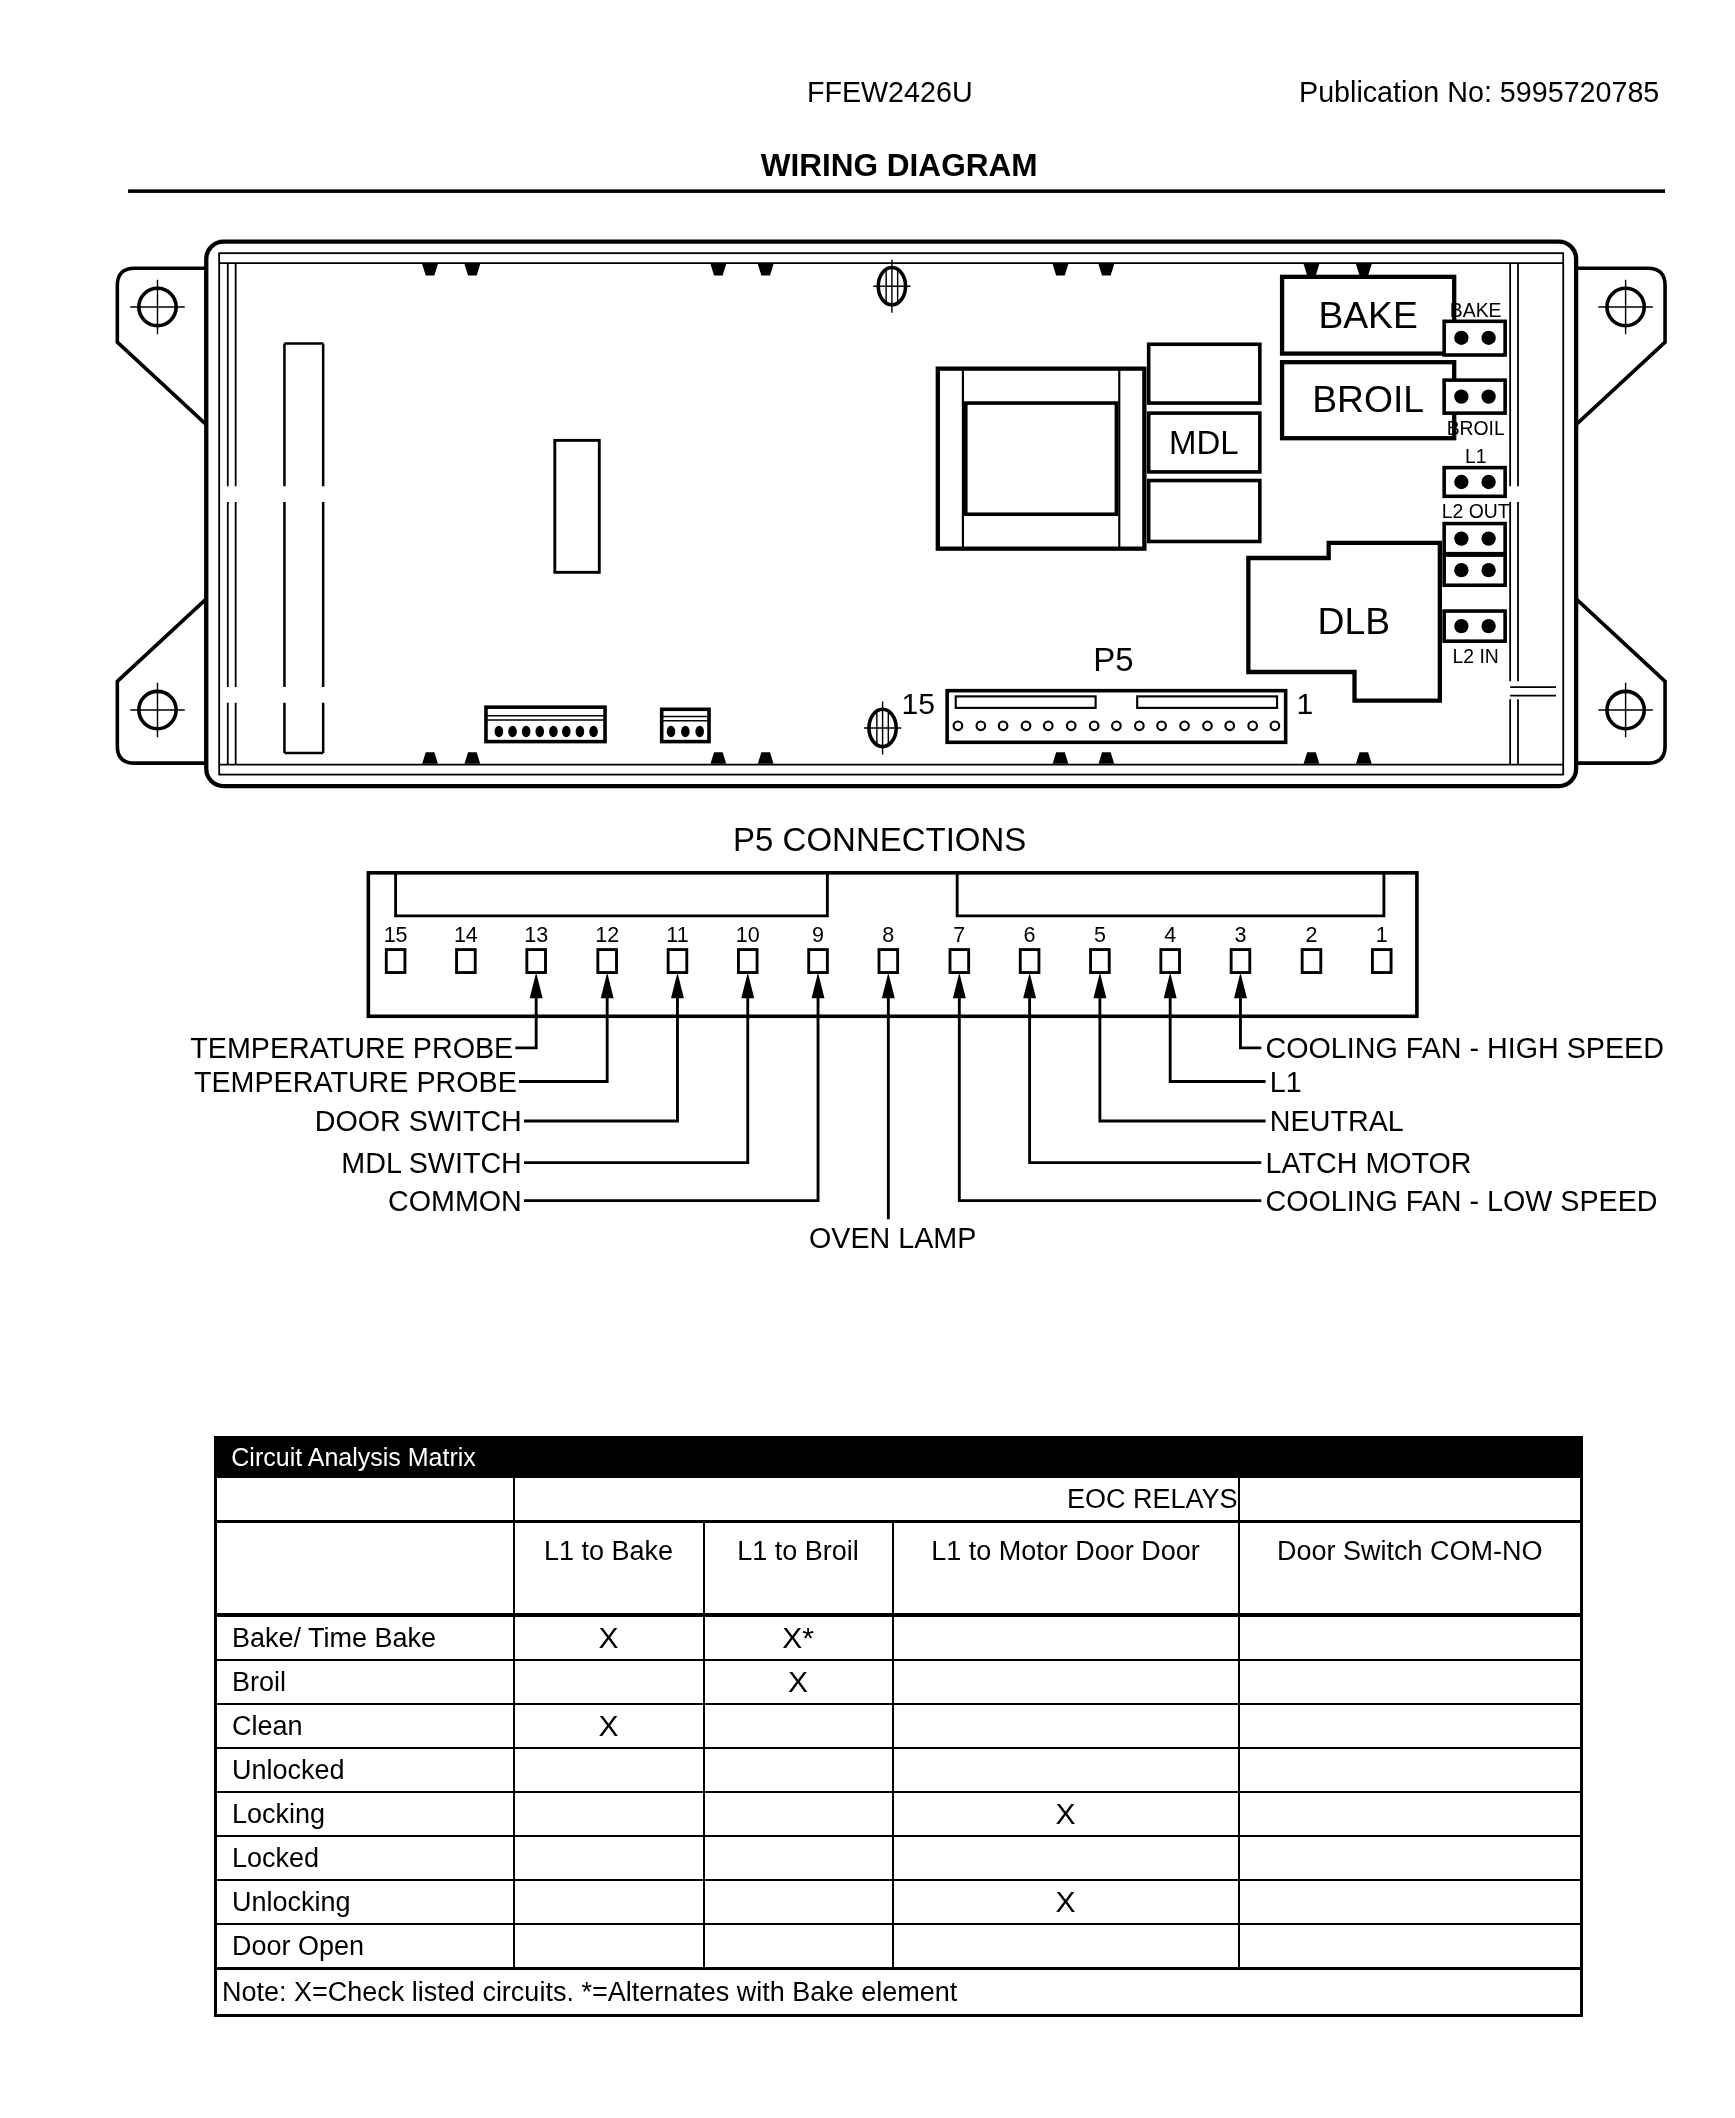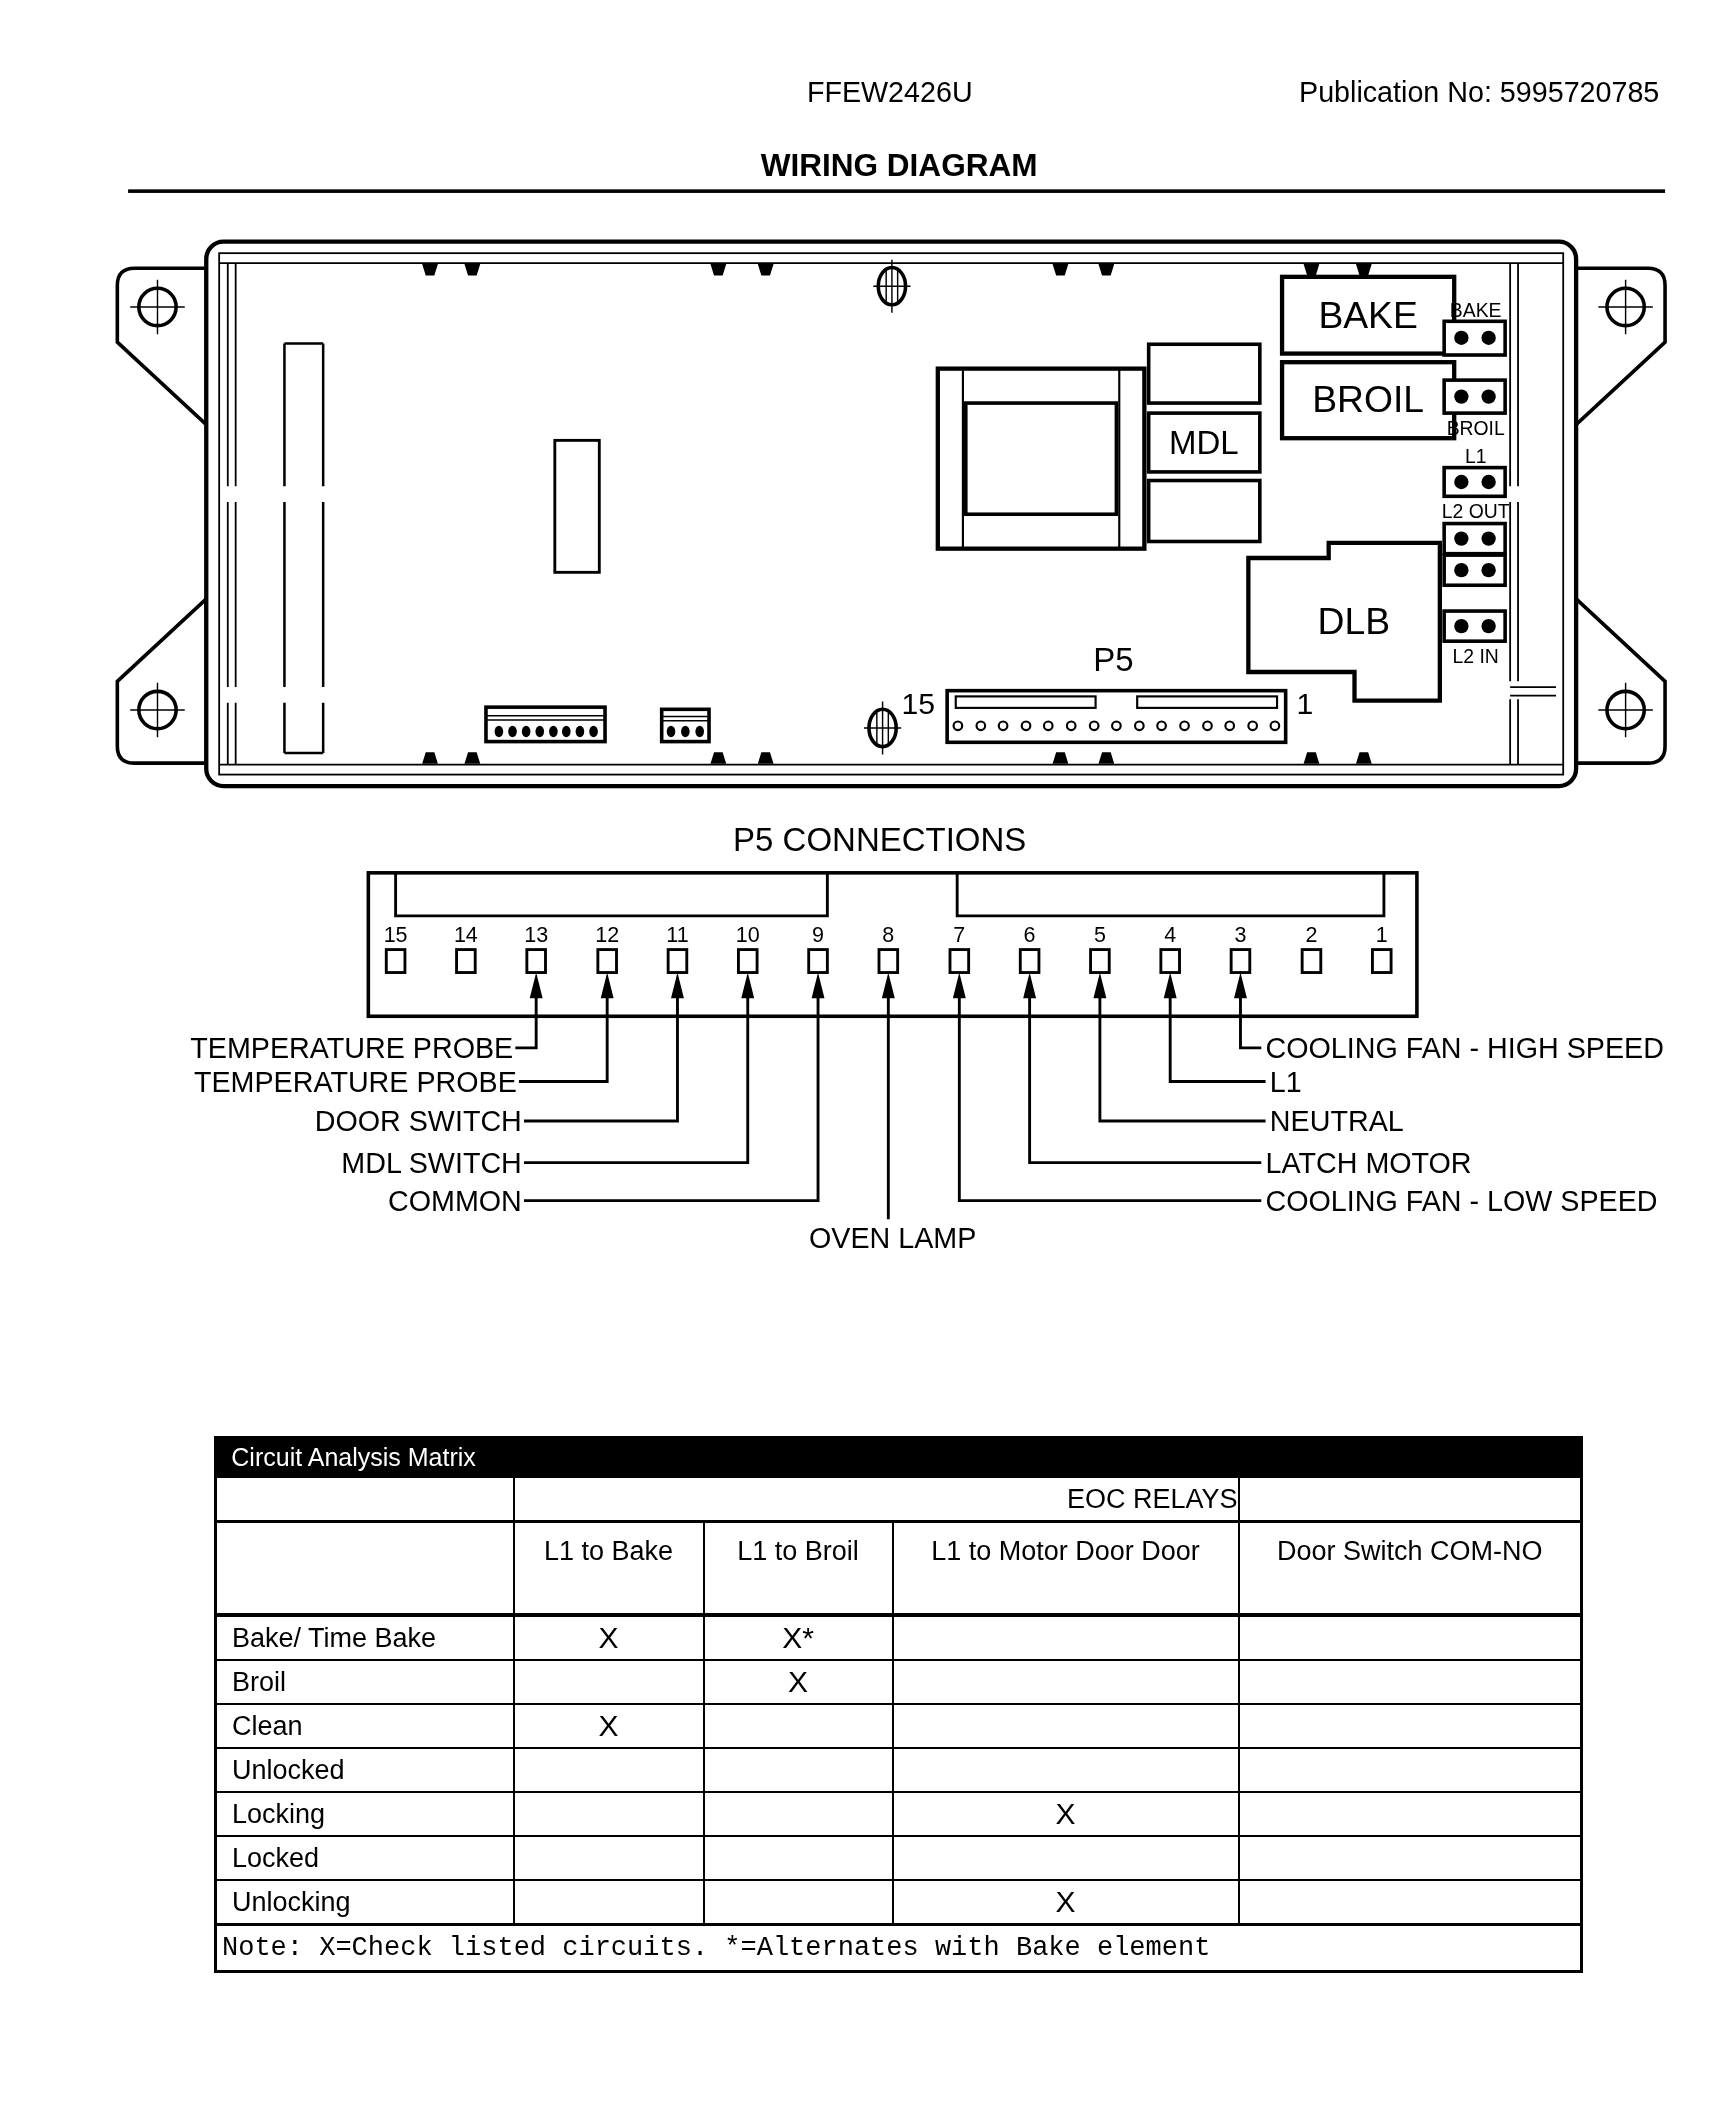--- a/index.html
+++ b/index.html
@@ -16,21 +16,21 @@
   #matrix-table td.bar{background:#000;color:#fff;font-size:25px;
     padding-left:14.3px;text-align:left;height:37px;}
   #matrix-table tr.eoc td{border-bottom-width:3.6px;height:42px;}
   #matrix-table td.eoc-lbl{text-align:right;font-size:27px;}
   #matrix-table tr.hdr td{border-bottom-width:4.3px;height:77px;
     vertical-align:top;text-align:center;padding-top:13px;}
   #matrix-table tr.data td{height:42px;}
   #matrix-table td.rowlbl{text-align:left;padding-left:15px;}
   #matrix-table td.val{text-align:center;font-size:30px;}
   #matrix-table tr.note td{border-top-width:3.6px;height:44px;
-    text-align:left;padding-left:5px;font-family:Liberation Mono, monospace;}
+    text-align:left;padding-left:5px;}
 </style>
 </head>
 <body>
 
 <div id="page">
 
 <svg width="1736" height="1334" viewBox="0 0 2420 1860">
 
   <text x="1225" y="142" font-size="40" text-anchor="middle">FFEW2426U</text>
   <text x="2298" y="142" font-size="40" text-anchor="end">Publication No:  5995720785</text>
@@ -357,20 +357,27 @@
     <td class="val"></td>
     <td class="val"></td>
   </tr>
   <tr class="data">
     <td class="rowlbl">Unlocking</td>
     <td class="val"></td>
     <td class="val"></td>
     <td class="val">X</td>
     <td class="val"></td>
   </tr>
+  <tr class="data">
+    <td class="rowlbl">Door Open</td>
+    <td class="val"></td>
+    <td class="val"></td>
+    <td class="val"></td>
+    <td class="val"></td>
+  </tr>
   <tr class="note">
     <td colspan="5">Note:  X=Check listed circuits. *=Alternates with Bake element</td>
   </tr>
 </tbody>
     </table>
 
 </div>
 
 
 </body></html>

